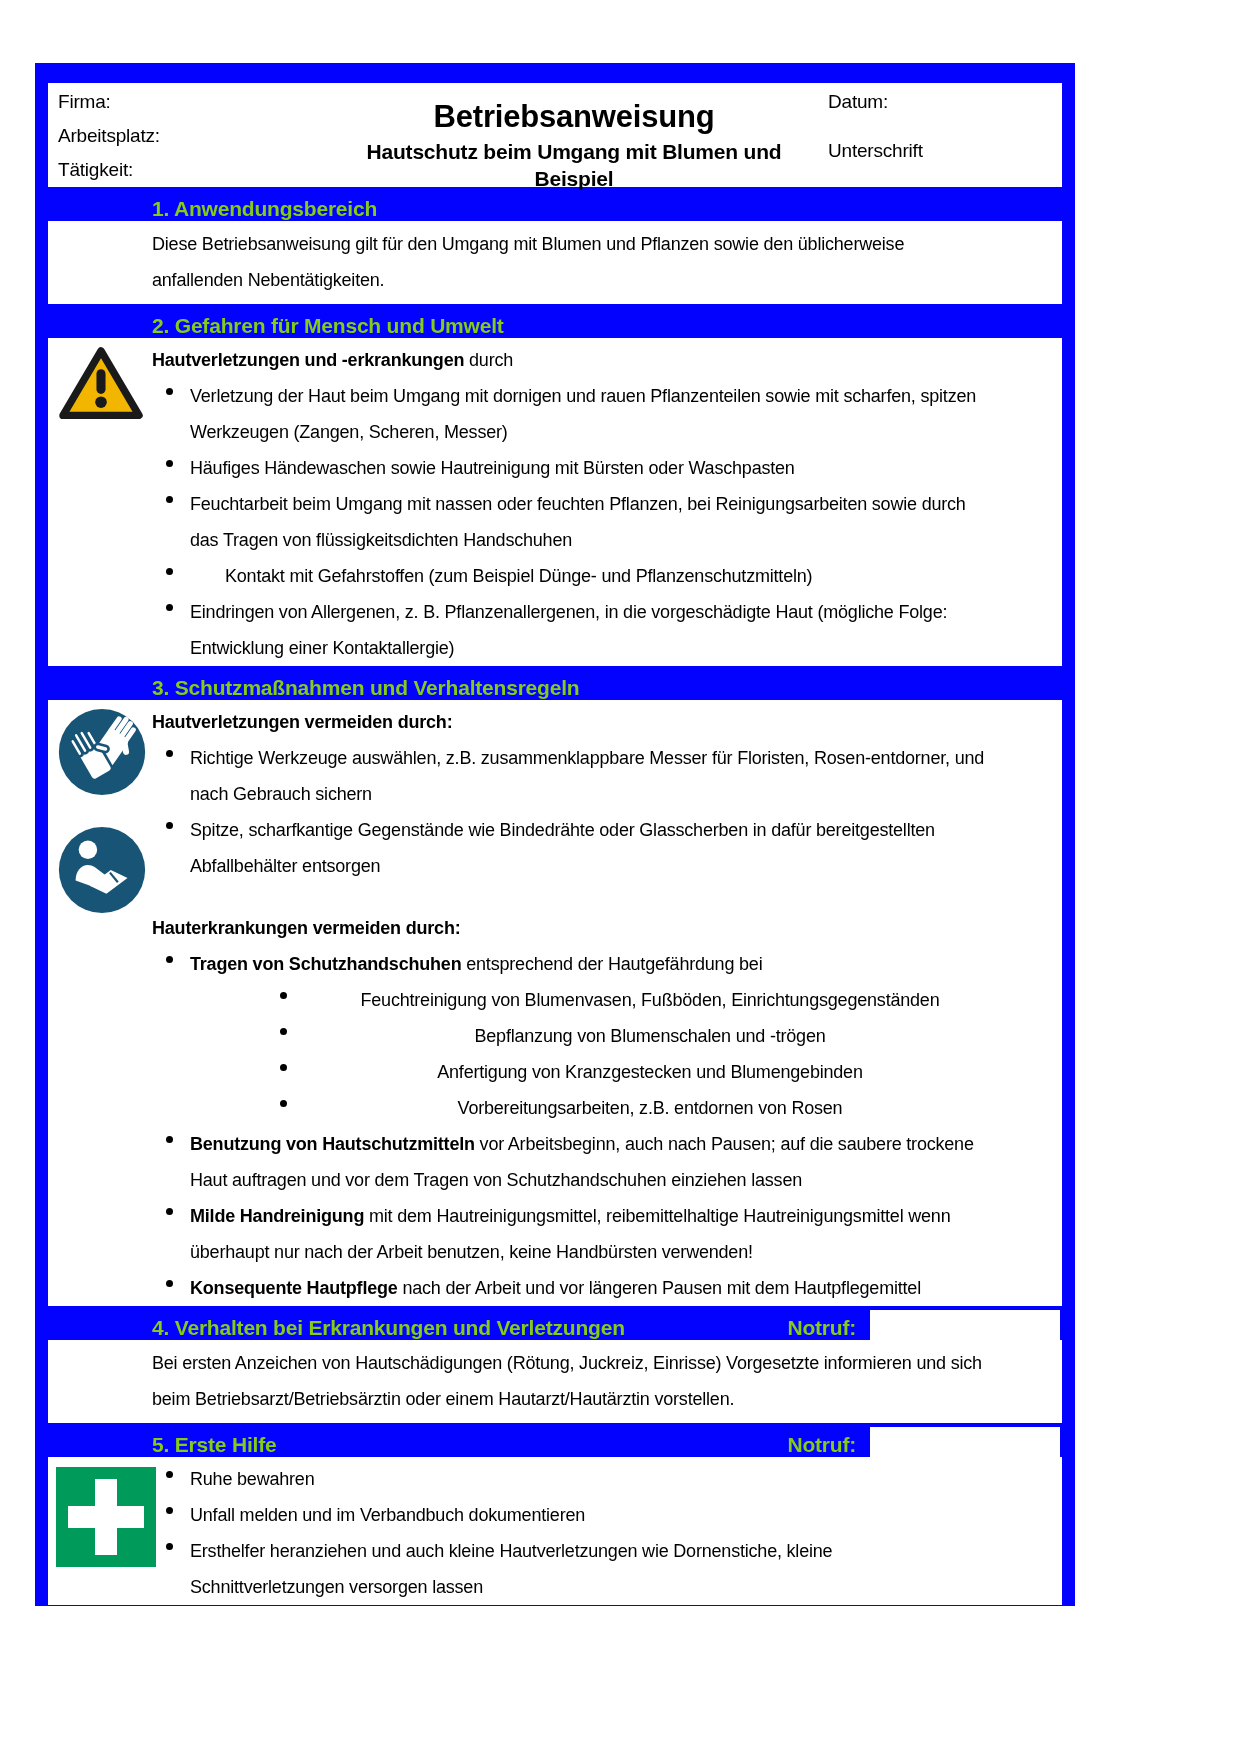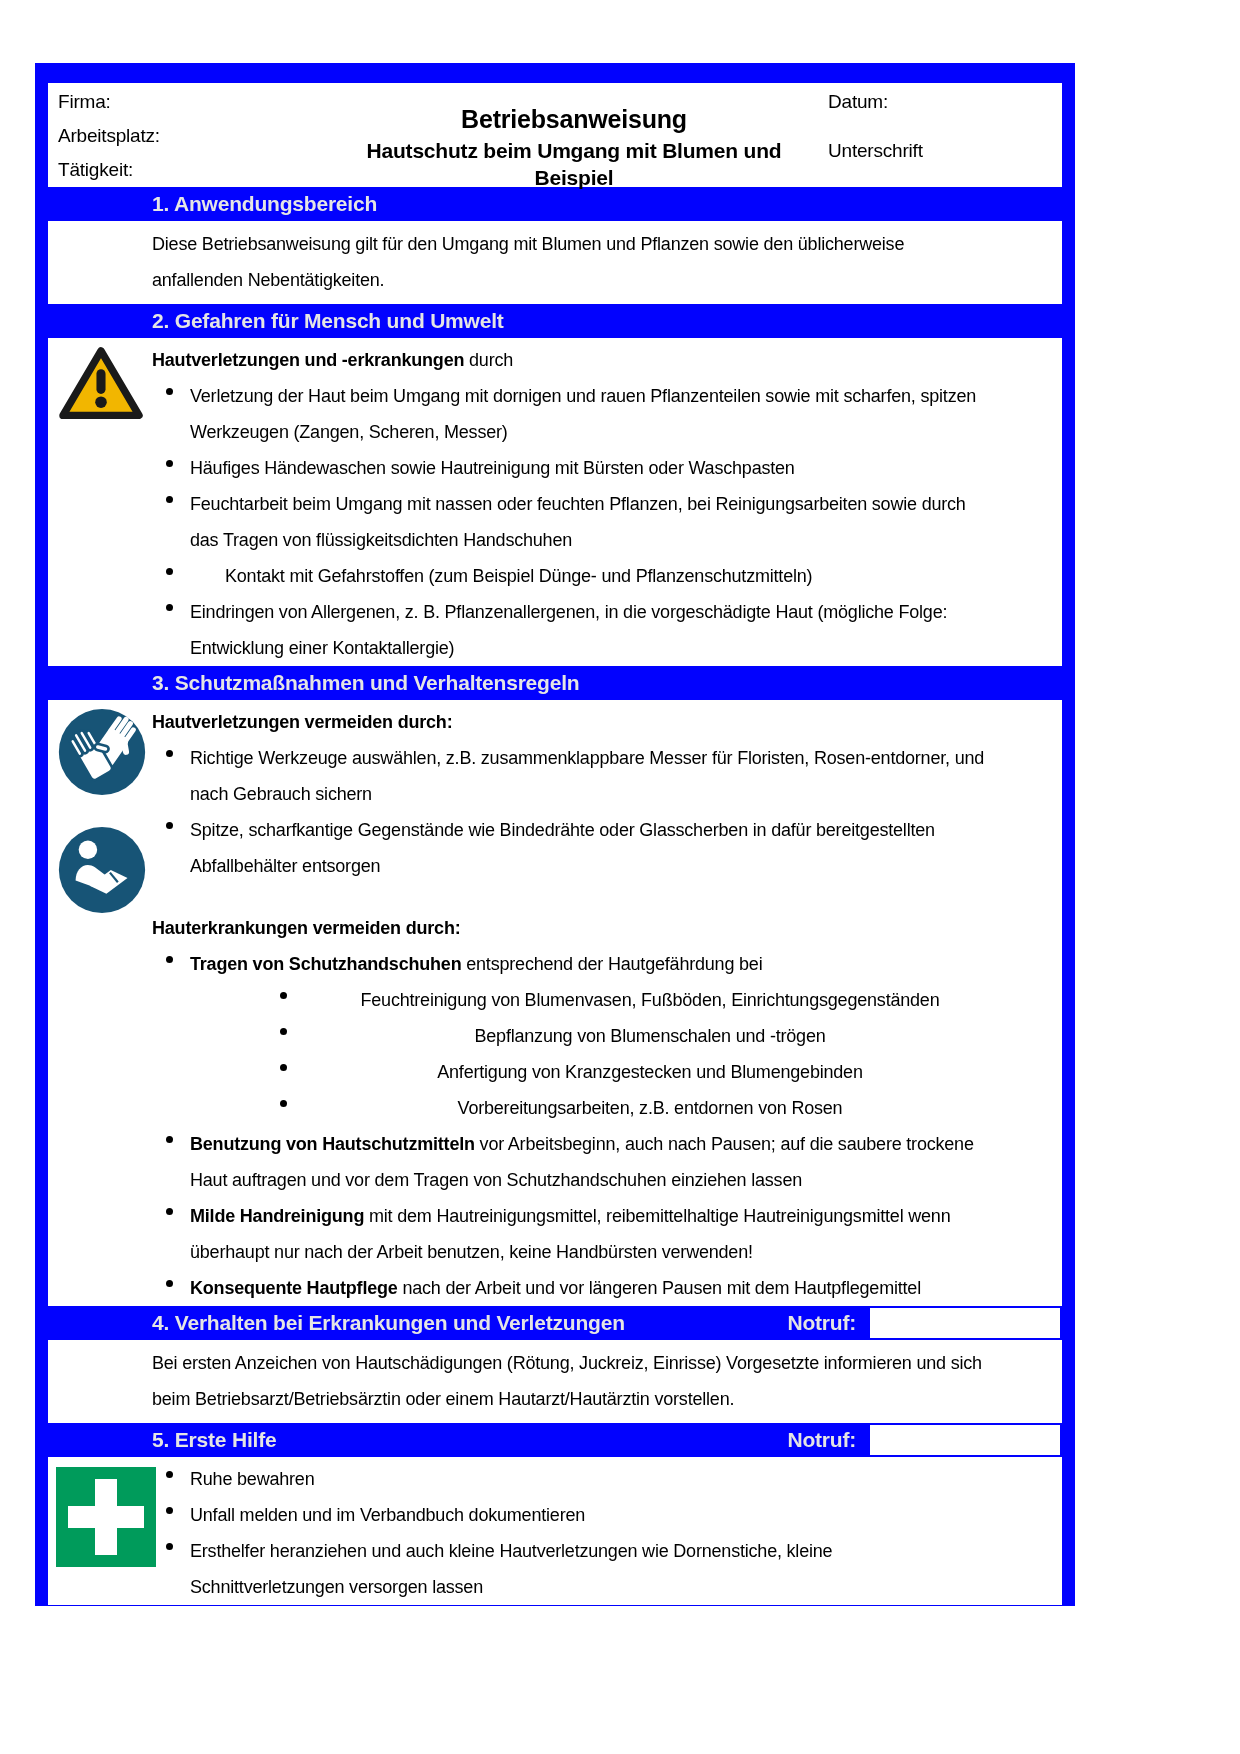--- a/index.html
+++ b/index.html
@@ -10,29 +10,29 @@
   .frame {
     position:absolute; left:35px; top:63px; width:1040px;
     background:#0202fe; padding:20px 13px 40px 13px; box-sizing:border-box;
   }
   .white { background:#ffffff; }
 
   
   .hdr { height:104px; display:flex; box-sizing:border-box; padding:8px 8px 6px 10px; }
   .hdr-left { width:268px; display:flex; flex-direction:column; justify-content:space-between; font-size:19px; }
   .hdr-center { flex:1; text-align:center; }
-  .doc-title { font-size:25px; font-weight:bold; margin-top:14px; }
+  .doc-title { font-size:31px; font-weight:bold; margin-top:8px; }
   .doc-subtitle { font-size:21px; font-weight:bold; line-height:27px; margin-top:3px; }
   .hdr-right { width:226px; font-size:19px; padding-left:6px; }
   .hdr-right .row2 { margin-top:27px; }
 
   
   .bar {
-    height:34px; display:flex; align-items:center;
-    color:#e5e5e5; font-weight:bold; font-size:21px; padding-left:104px;
+    height:34px; display:flex; align-items:flex-end;
+    color:#84cc16; font-weight:bold; font-size:21px; padding-left:104px;
   }
   .bar .spacer { flex:1; }
   .notruf-label { margin-right:14px; }
   .notruf-box { width:190px; height:30px; background:#ffffff; margin-right:2px; flex:none; }
 
   
   .bd { font-size:18px; line-height:36px; }
   .pad-plain { padding:5px 80px 6px 104px; }
   .flexbd { display:flex; }
   .gutter { width:104px; flex:none; box-sizing:border-box; padding:8px 0 0 10px; }

